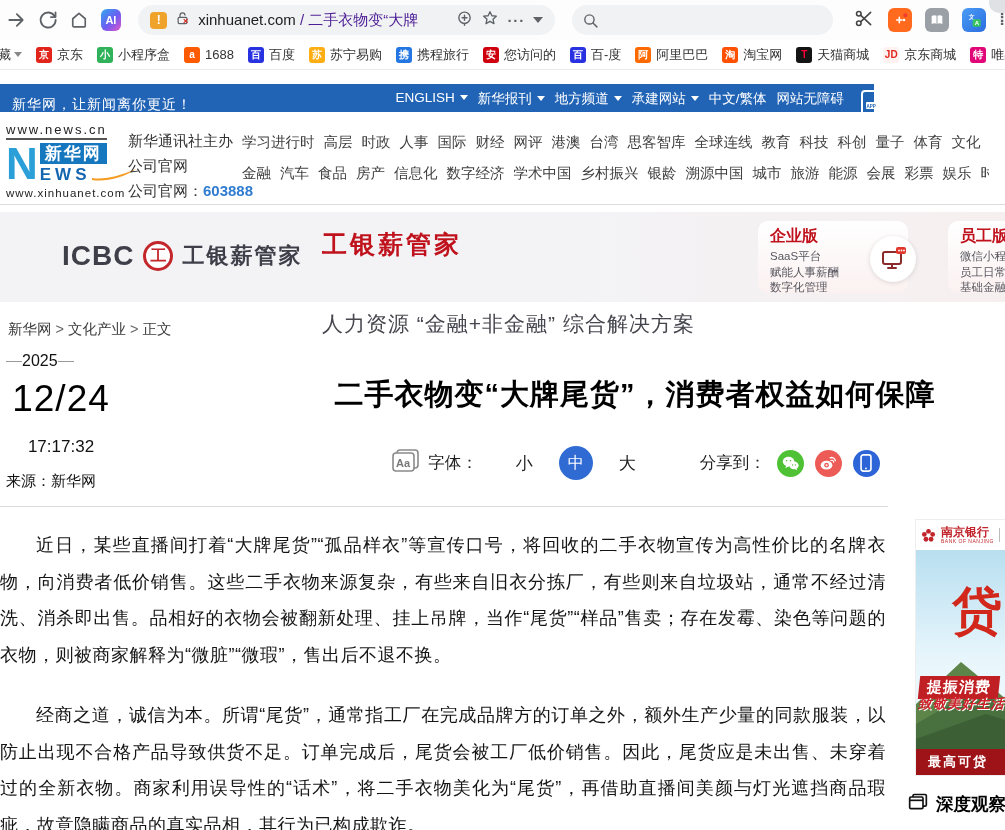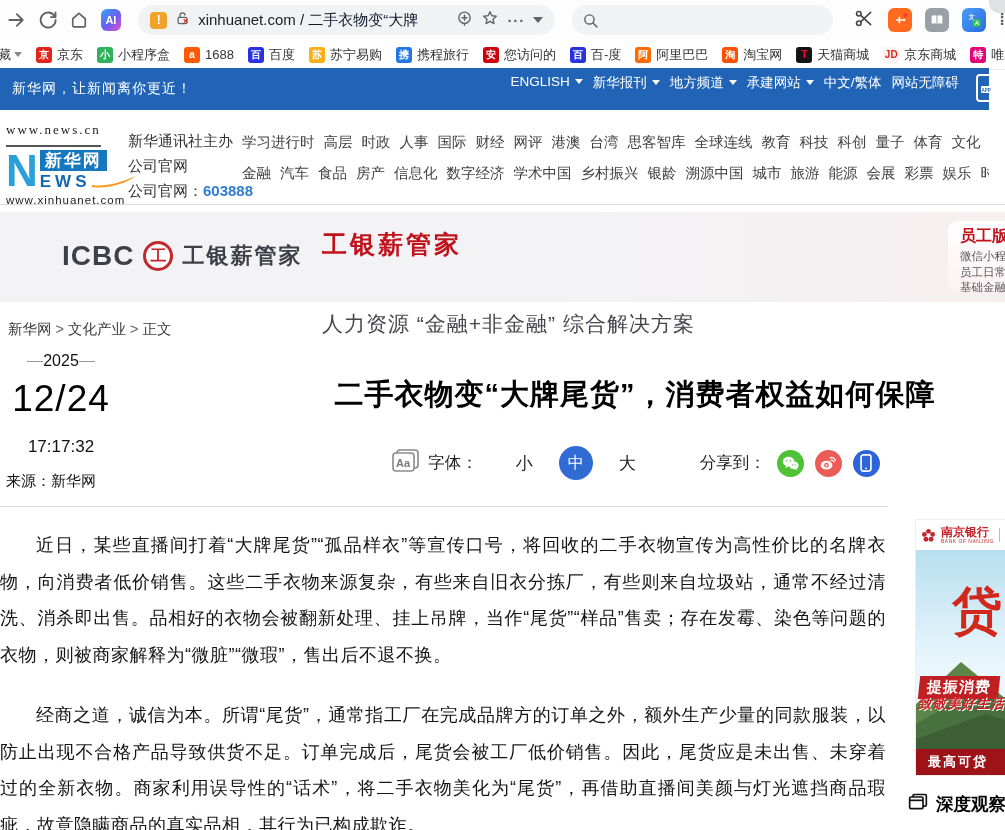--- a/index.html
+++ b/index.html
@@ -7,48 +7,48 @@
   body { font-family:"Liberation Sans","DejaVu Sans",sans-serif; background:#fff; }
   .page { position:relative; width:1005px; height:830px; overflow:hidden; background:#fff; }
 
   
   .chrome { position:absolute; left:0; top:0; width:1005px; height:40px; background:#fdfdfd; display:flex; align-items:center; gap:11px; padding-left:6px; }
   .nav-ic { width:22px; height:22px; display:flex; align-items:center; justify-content:center; }
   .ai-badge { width:22px; height:22px; border-radius:6px; background:linear-gradient(135deg,#31a8f0,#6d5bf2 55%,#e457c8); color:#fff; font-size:11px; font-weight:bold; display:flex; align-items:center; justify-content:center; }
   .addr { width:445px; height:30px; background:#f0f2f4; border-radius:16px; display:flex; align-items:center; gap:8px; padding:0 12px; margin-left:6px; }
   .warn-ic { width:17px; height:17px; border-radius:4px; background:#f0a32a; color:#fff; font-weight:bold; font-size:12px; display:flex; align-items:center; justify-content:center; flex:none; }
   .url { font-size:15px; color:#202124; white-space:nowrap; overflow:hidden; }
-  .url .rest { color:#0f172a; }
+  .url .rest { color:#4c1d95; }
   .addr .sp { flex:1; }
   .dots { color:#5f6368; font-size:15px; letter-spacing:1px; font-weight:bold; }
   .caret-g { width:0; height:0; border-left:5px solid transparent; border-right:5px solid transparent; border-top:6px solid #5f6368; }
   .search-pill { width:278px; height:30px; background:#f0f2f4; border-radius:16px; display:flex; align-items:center; padding:0 10px; margin-left:6px; }
   .chrome-right { display:flex; align-items:center; gap:13px; margin-left:10px; }
   .sq-ic { width:24px; height:24px; border-radius:6px; display:flex; align-items:center; justify-content:center; }
   .sliver { position:absolute; right:0; top:0; width:16px; height:13px; background:#dfe1e5; border-bottom-left-radius:10px; }
 
   
   .bmbar { position:absolute; left:0; top:40px; width:1005px; height:30px; background:#fff; border-bottom:1px solid #ebebeb; display:flex; align-items:center; gap:14px; padding-left:2px; font-size:13px; color:#333; white-space:nowrap; }
   .bm { display:flex; align-items:center; gap:5px; }
   .bm-ic { width:16px; height:16px; border-radius:3px; color:#fff; font-size:10px; font-weight:bold; display:flex; align-items:center; justify-content:center; flex:none; }
   .bm-overflow { display:flex; align-items:center; gap:3px; margin-left:-4px; }
   .caret-sm { width:0; height:0; border-left:4px solid transparent; border-right:4px solid transparent; border-top:5px solid #888; }
 
   
-  .bluebar { position:absolute; left:0; top:68px; width:989px; height:42px; background:#2164b6; color:#fff; display:flex; align-items:center; justify-content:space-between; padding:0 14px 0 12px; }
+  .bluebar { position:absolute; left:0; top:84px; width:874px; height:42px; background:#2164b6; color:#fff; display:flex; align-items:center; justify-content:space-between; padding:0 14px 0 12px; }
   .slogan { font-size:14px; letter-spacing:1px; }
   .tb-links { display:flex; align-items:flex-start; gap:10px; font-size:13.5px;margin-left:47px; }
   .tb-link { display:flex; align-items:center; }
   .caret-w { width:0; height:0; border-left:4px solid transparent; border-right:4px solid transparent; border-top:5px solid #fff; margin-left:5px; }
   .app-ic { margin-left:6px; margin-right:-22px; }
 
   
   .masthead { position:absolute; left:0; top:112px; width:1005px; height:93px; background:#fff; border-bottom:1px solid #dcdcdc; }
   .logo-blk { position:absolute; left:6px; top:8px; width:120px; }
-  .news-cn { font-size:13px; color:#222; letter-spacing:2px; border-bottom:2px solid #555; display:inline-block; padding-bottom:7px;font-family:Liberation Serif, serif; }
+  .news-cn { font-size:13px; color:#222; letter-spacing:2px; border-bottom:2px solid #555; display:inline-block; padding-bottom:1px; }
   .logo-row { display:flex; margin-top:2px; }
   .logo-n { font-size:44px; font-weight:bold; color:#2a9fd8; line-height:44px; }
   .logo-right { margin-left:2px; }
   .logo-box { background:#1577be; color:#fff; font-size:17px; font-weight:bold; padding:1px 5px; letter-spacing:2px; }
   .logo-ews { display:flex; align-items:center; font-size:17px; font-weight:bold; color:#1566b0; letter-spacing:4px; }
   .url-bottom { font-size:11.5px; color:#222; letter-spacing:1px; margin-top:1px; }
   .org-blk { position:absolute; left:128px; top:16px; font-size:15px; color:#333; line-height:25px; }
   .stock-code { color:#2f7cd0; font-weight:bold; }
   .site-nav { position:absolute; left:242px; top:15px; width:747px; height:64px; overflow:hidden; }
   .nav-row { white-space:nowrap; font-size:14.5px; color:#3f3f3f; line-height:31px; overflow:hidden; }
@@ -65,21 +65,21 @@
   .icbc-sub { position:absolute; left:322px; top:54px; font-size:21px; color:#46464e; letter-spacing:1px;margin-top:44px; }
   .bcard { position:absolute; top:9px; height:72px; width:150px; background:linear-gradient(180deg,#fff,#fbf1f1); border-radius:10px; padding:5px 12px; }
   .bcard .bt { font-size:16px; font-weight:bold; color:#c0121c; margin-bottom:2px; }
   .bcard .bl { font-size:11.5px; color:#56565e; line-height:15.5px; }
   .badge { position:absolute; right:-8px; top:15px; width:46px; height:46px; border-radius:50%; background:#fff; box-shadow:0 1px 5px rgba(0,0,0,.13); display:flex; align-items:center; justify-content:center; }
 
   
   .breadcrumb { position:absolute; left:8px; top:320px; font-size:14.5px; color:#3a3a3a; }
   .crumb + .crumb::before { content:" > "; color:#666; }
   .datebox { position:absolute; left:6px; top:352px; width:110px; text-align:center; color:#111; }
-  .year { display:flex; align-items:center; justify-content:center; font-size:16px; }
+  .year { display:flex; align-items:center; font-size:16px; }
   .dash { width:16px; height:1px; background:#999; display:inline-block; }
   .bigdate { font-size:37px; margin-top:8px; letter-spacing:1px; color:#000; }
   .time { font-size:17px; margin-top:17px; }
   .src { font-size:15px; margin-top:15px; text-align:left; white-space:nowrap; }
   .title { position:absolute; left:265px; top:375px; width:740px; text-align:center; font-size:29px; font-weight:bold; color:#000; letter-spacing:1px; white-space:nowrap; }
   .controls { position:absolute; left:265px; top:446px; width:740px; display:flex; align-items:center; justify-content:center; }
   .ctl-label { font-size:16.5px; color:#222; margin-left:8px; }
   .fsize { font-size:17px; color:#222; margin-left:38px; }
   .fsize-active { width:34px; height:34px; border-radius:50%; background:#2f6bd3; color:#fff; font-size:16px; display:flex; align-items:center; justify-content:center; margin-left:26px; }
   .fsize-active + .fsize { margin-left:26px; }
@@ -345,20 +345,36 @@
 
   <div class="banner">
     <div class="icbc-logo">
       <span class="icbc-txt">ICBC</span>
       <span class="emblem">工</span>
       <span class="icbc-prod">工银薪管家</span>
     </div>
     <div class="icbc-head">工银薪管家</div>
     <div class="icbc-sub">人力资源 “金融+非金融” 综合解决方案</div>
 
+    <div class="bcard" style="left:758px">
+      <div class="bt">企业版</div>
+      <div class="bl">SaaS平台</div>
+        <div class="bl">赋能人事薪酬</div>
+        <div class="bl">数字化管理</div>
+      <span class="badge">
+        <svg width="28" height="28" viewBox="0 0 28 28">
+            <rect x="4" y="7" width="18" height="12" rx="2" fill="none" stroke="#8a2a2a" stroke-width="2"></rect>
+            <path d="M13 19v4M9 23h8" stroke="#8a2a2a" stroke-width="2" stroke-linecap="round"></path>
+            <rect x="17" y="2" width="10" height="7" rx="2" fill="#e2352b"></rect>
+            <circle cx="20" cy="5.5" r=".9" fill="#fff"></circle>
+            <circle cx="22.5" cy="5.5" r=".9" fill="#fff"></circle>
+            <circle cx="25" cy="5.5" r=".9" fill="#fff"></circle>
+          </svg>
+      </span>
+    </div>
     <div class="bcard" style="left:948px">
       <div class="bt">员工版</div>
       <div class="bl">微信小程序</div>
         <div class="bl">员工日常管理</div>
         <div class="bl">基础金融服务</div>
     </div>
   </div>
 
   <div class="breadcrumb">
     <span class="crumb">新华网</span><span class="crumb">文化产业</span><span class="crumb">正文</span>

